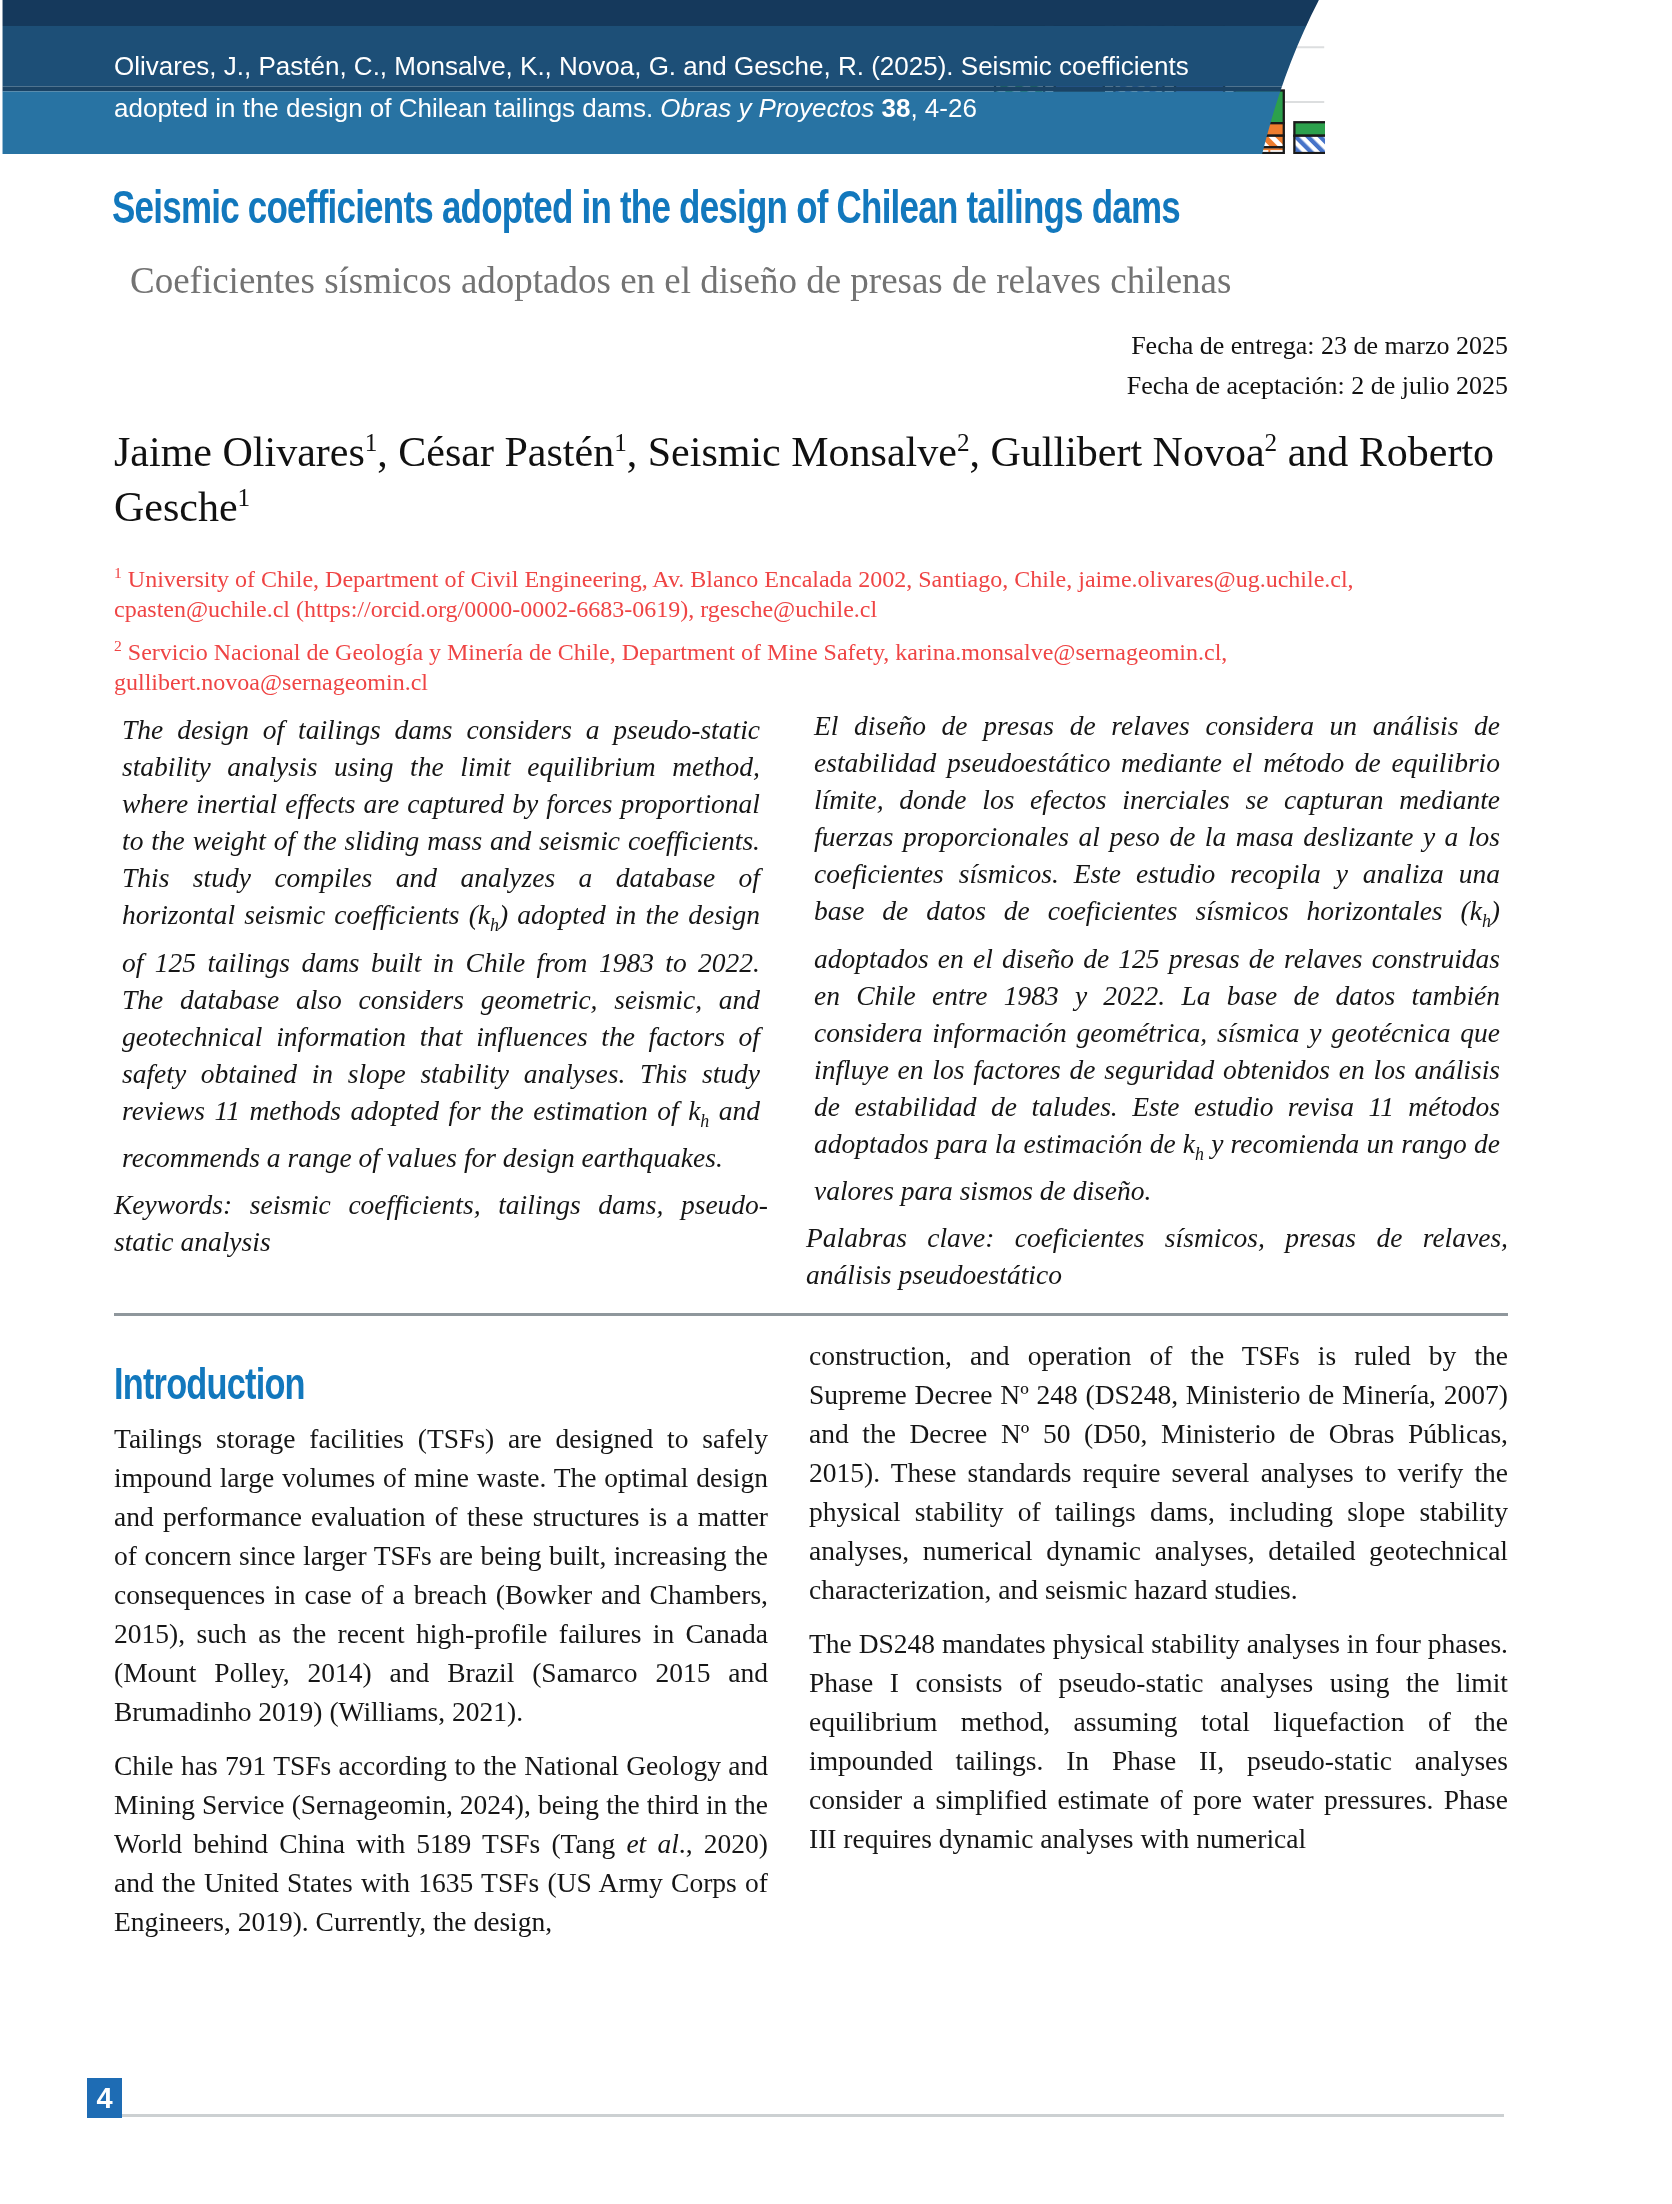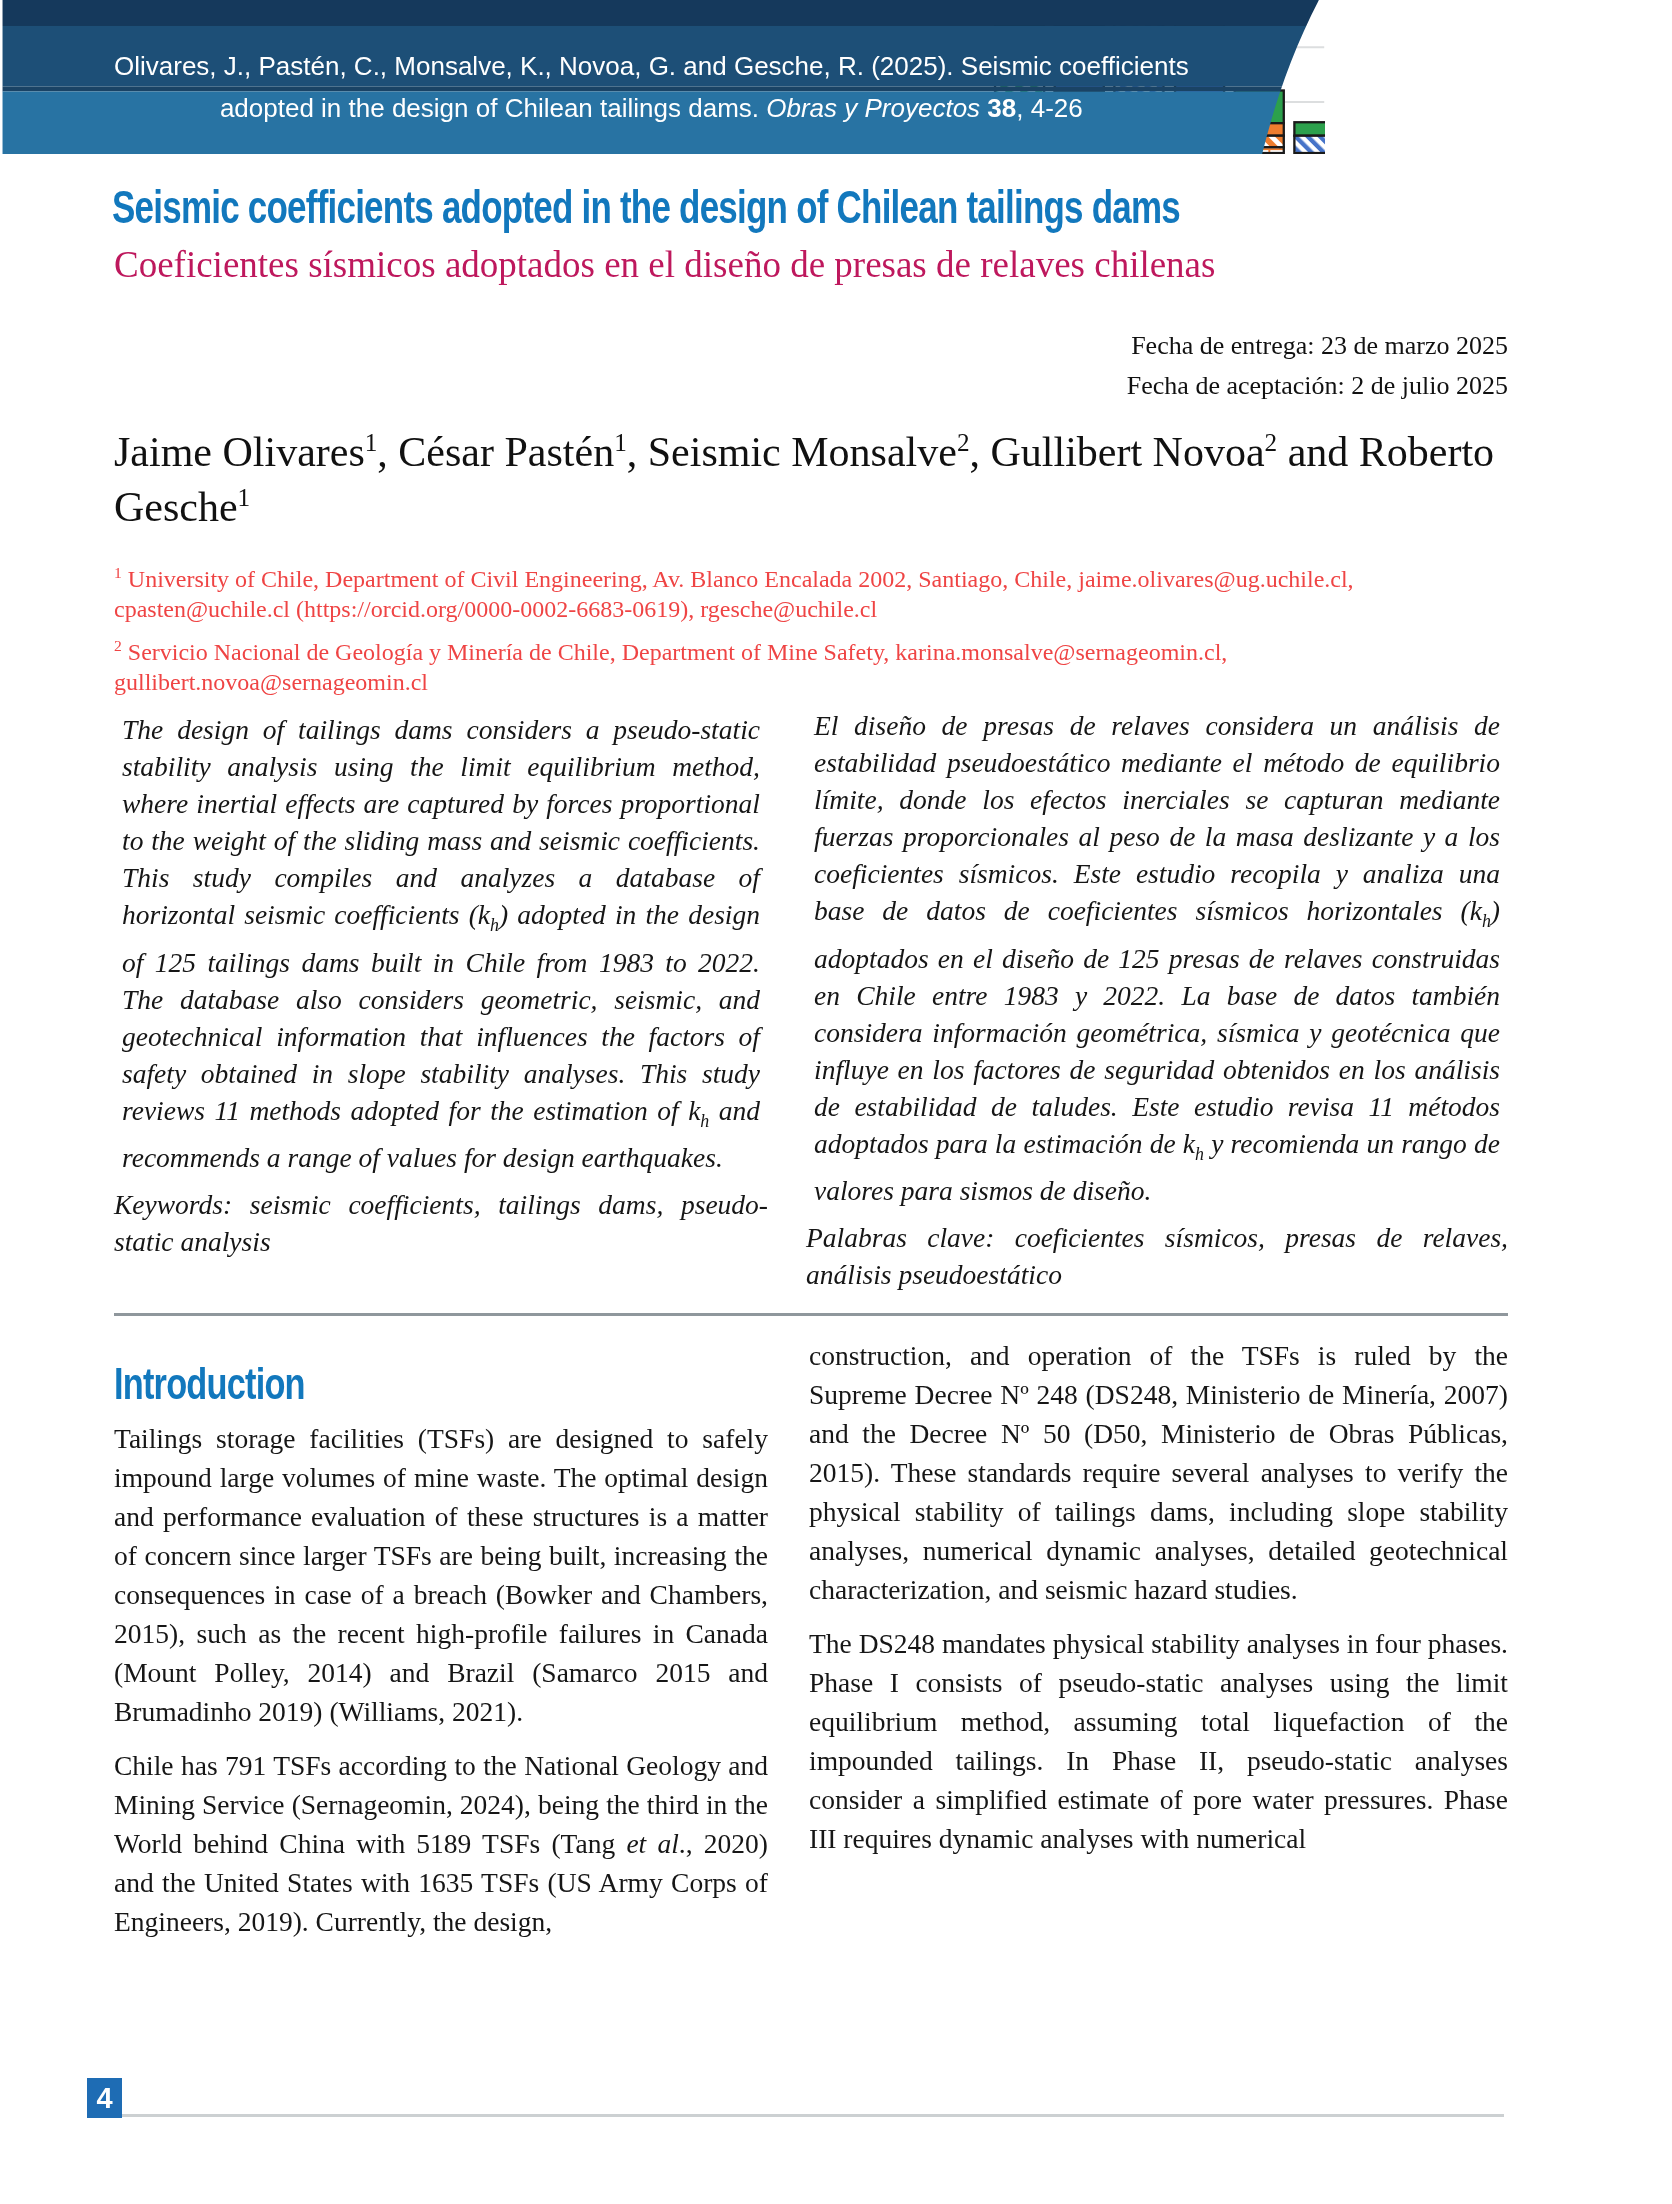--- a/index.html
+++ b/index.html
@@ -1,30 +1,30 @@
 <!DOCTYPE html>
 <html><head>
 <meta charset="utf-8">
 <style>
   html,body{margin:0;padding:0;background:#ffffff;}
   .page{position:relative;width:1672px;height:2204px;background:#fff;overflow:hidden;
         font-family:"Liberation Serif",serif;color:#161616;}
   
-  .banner-wrap{position:absolute;left:0;top:0;width:1325px;height:154px;text-align:center;}
+  .banner-wrap{position:absolute;left:0;top:0;width:1325px;height:154px;}
   .chart-svg{position:absolute;right:0;top:0;z-index:1;}
   .banner-svg{position:absolute;left:0;top:0;z-index:2;}
   .citation{position:absolute;left:114px;top:45px;z-index:3;color:#fff;
             font-family:"Liberation Sans",sans-serif;font-size:26px;line-height:42px;white-space:nowrap;}
   .citation .it{font-style:italic;}
   .citation .bd{font-weight:bold;}
   
   .title-en{position:absolute;left:112px;top:180px;margin:0;color:#1278bd;
             font-family:"Liberation Sans",sans-serif;font-size:46px;font-weight:700;letter-spacing:-1px;
             white-space:nowrap;transform:scaleX(0.76);transform-origin:0 0;}
-  .title-es{position:absolute;left:114px;top:243px;margin:0;color:#be185d;
+  .title-es{position:absolute;left:114px;top:243px;margin:16px;color:#737373;
             font-size:37px;font-weight:400;white-space:nowrap;}
   .dates{position:absolute;right:164px;top:326px;text-align:right;font-size:26px;line-height:40px;color:#111;}
   
   .authors{position:absolute;left:114px;top:425px;width:1410px;font-size:42px;line-height:55px;color:#111;}
   .authors sup{font-size:60%;line-height:0;}
   .affils{position:absolute;left:114px;top:564px;width:1398px;font-size:24px;line-height:30px;color:#ef4444;}
   .affils p{margin:0 0 12.6px 0;}
   .affils sup{font-size:65%;line-height:0;}
   
   .abs-left{position:absolute;left:114px;top:703px;width:654px;}

